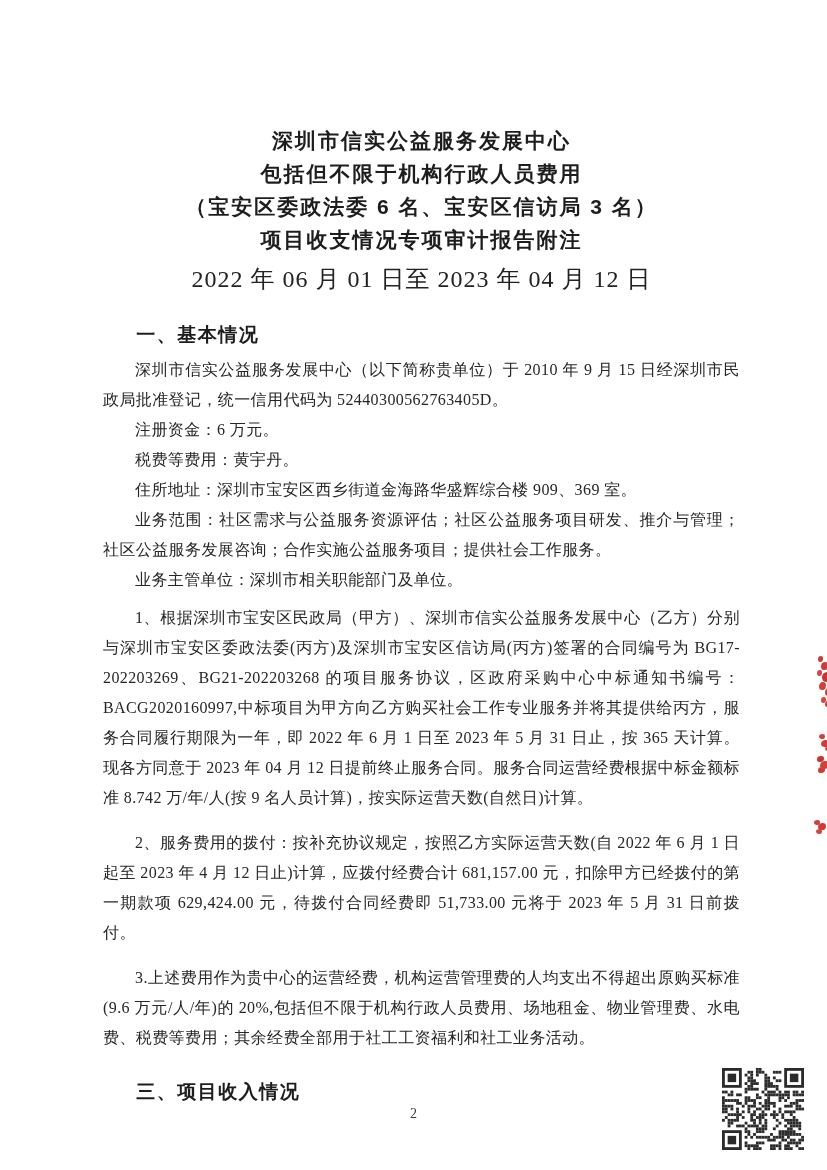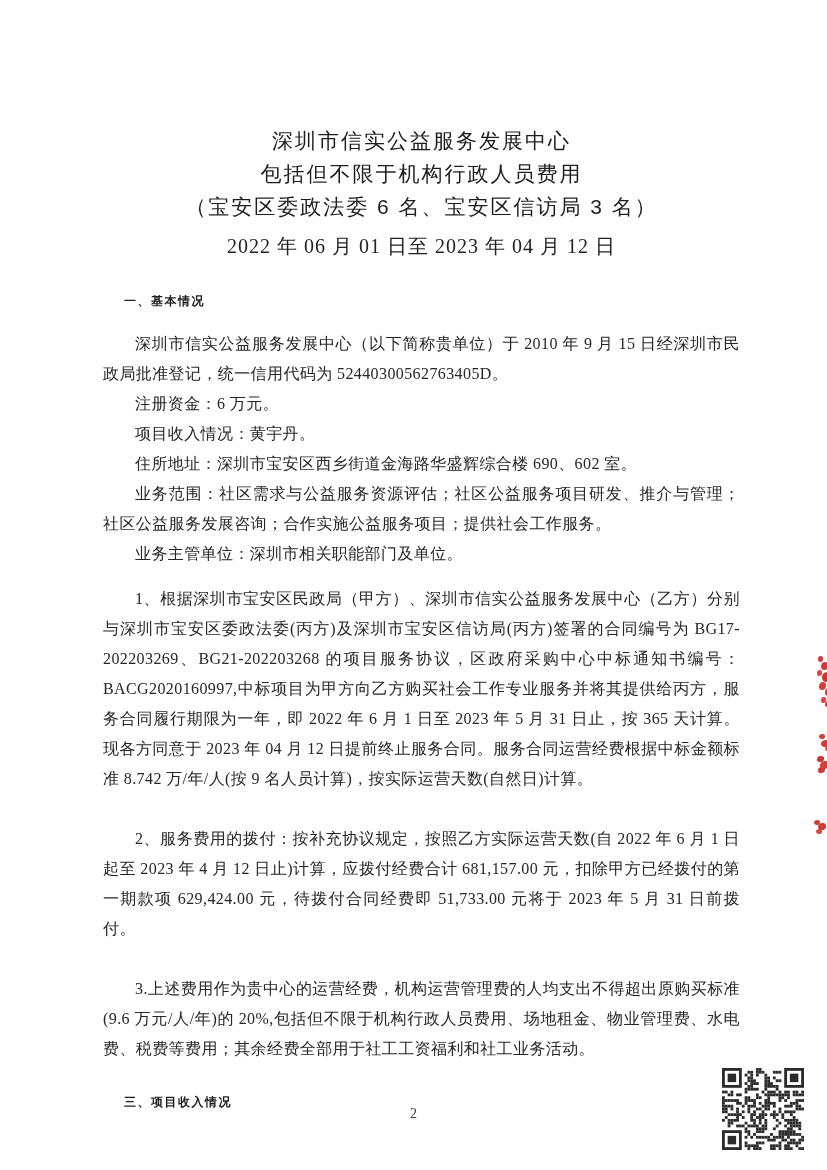--- a/index.html
+++ b/index.html
@@ -10,41 +10,41 @@
     background:#ffffff;
     overflow:hidden;
     font-family:"Liberation Serif","DejaVu Serif",serif;
     color:#262626;
     box-sizing:border-box;
   }
   .content{padding:0 87px 0 103px;}
   .title-block{margin-top:124px;text-align:center;}
   .title-line{
     font-family:"Liberation Sans","DejaVu Sans",sans-serif;
-    font-weight:400;font-size:21px;line-height:33px;
+    font-weight:700;font-size:21px;line-height:33px;
     letter-spacing:2px;color:#1d1d1d;margin:0;
   }
   .title-date{
-    font-size:20px;line-height:34px;margin:6px 0 0 0;
+    font-size:24px;line-height:34px;margin:6px 0 0 0;
     letter-spacing:1px;color:#222;font-weight:400;
   }
   .sec-heading{
     font-family:Liberation Sans, sans-serif;
-    font-weight:700;font-size:12px;line-height:25px;
+    font-weight:700;font-size:19px;line-height:25px;
     color:#1d1d1d;margin:26px 0 0 0;text-indent:1.75em;
     letter-spacing:1.5px;
   }
   .sec-heading.last{}
   p.body{
     font-size:16px;line-height:30px;margin:0;
     text-align:justify;text-indent:2em;
     letter-spacing:0.4px;
   }
-  p.body.p-first{margin-top:15px;}
-  p.body.p-gap{margin-top:30px;}
+  p.body.p-first{margin-top:8px;}
+  p.body.p-gap{margin-top:15px;}
   .page-num{
     position:absolute;left:0;right:0;top:1106px;
     text-align:center;font-size:14px;color:#3a3a3a;
   }
   .qr{
     position:absolute;left:722px;top:1068px;
     width:82px;height:85px;line-height:0;
   }
   
   .seal-frag{position:absolute;border-radius:60% 40% 55% 45%;}
@@ -70,29 +70,30 @@
 </head>
 <body>
 
 <div class="page">
   <div class="content">
 
     <header class="title-block">
       <h1 class="title-line">深圳市信实公益服务发展中心</h1>
       <h1 class="title-line">包括但不限于机构行政人员费用</h1>
       <h1 class="title-line">（宝安区委政法委 6 名、宝安区信访局 3 名）</h1>
+      <h1 class="title-line">项目收支情况专项审计报告附注</h1>
       <p class="title-date">2022 年 06 月 01 日至 2023 年 04 月 12 日</p>
     </header>
 
     <section>
       <h2 class="sec-heading">一、基本情况</h2>
       <p class="body p-first">深圳市信实公益服务发展中心（以下简称贵单位）于 2010 年 9 月 15 日经深圳市民政局批准登记，统一信用代码为 52440300562763405D。</p>
       <p class="body">注册资金：6 万元。</p>
-      <p class="body">项目收入情况：黄宇丹。</p>
-      <p class="body">住所地址：深圳市宝安区西乡街道金海路华盛辉综合楼 690、602 室。</p>
+      <p class="body">税费等费用：黄宇丹。</p>
+      <p class="body">住所地址：深圳市宝安区西乡街道金海路华盛辉综合楼 909、369 室。</p>
       <p class="body">业务范围：社区需求与公益服务资源评估；社区公益服务项目研发、推介与管理；社区公益服务发展咨询；合作实施公益服务项目；提供社会工作服务。</p>
       <p class="body">业务主管单位：深圳市相关职能部门及单位。</p>
     </section>
 
     <section>
       <p class="body p-first">1、根据深圳市宝安区民政局（甲方）、深圳市信实公益服务发展中心（乙方）分别与深圳市宝安区委政法委(丙方)及深圳市宝安区信访局(丙方)签署的合同编号为 BG17-202203269、BG21-202203268 的项目服务协议，区政府采购中心中标通知书编号：BACG2020160997,中标项目为甲方向乙方购买社会工作专业服务并将其提供给丙方，服务合同履行期限为一年，即 2022 年 6 月 1 日至 2023 年 5 月 31 日止，按 365 天计算。现各方同意于 2023 年 04 月 12 日提前终止服务合同。服务合同运营经费根据中标金额标准 8.742 万/年/人(按 9 名人员计算)，按实际运营天数(自然日)计算。</p>
       <p class="body p-gap">2、服务费用的拨付：按补充协议规定，按照乙方实际运营天数(自 2022 年 6 月 1 日起至 2023 年 4 月 12 日止)计算，应拨付经费合计 681,157.00 元，扣除甲方已经拨付的第一期款项 629,424.00 元，待拨付合同经费即 51,733.00 元将于 2023 年 5 月 31 日前拨付。</p>
       <p class="body p-gap">3.上述费用作为贵中心的运营经费，机构运营管理费的人均支出不得超出原购买标准(9.6 万元/人/年)的 20%,包括但不限于机构行政人员费用、场地租金、物业管理费、水电费、税费等费用；其余经费全部用于社工工资福利和社工业务活动。</p>
     </section>
 

